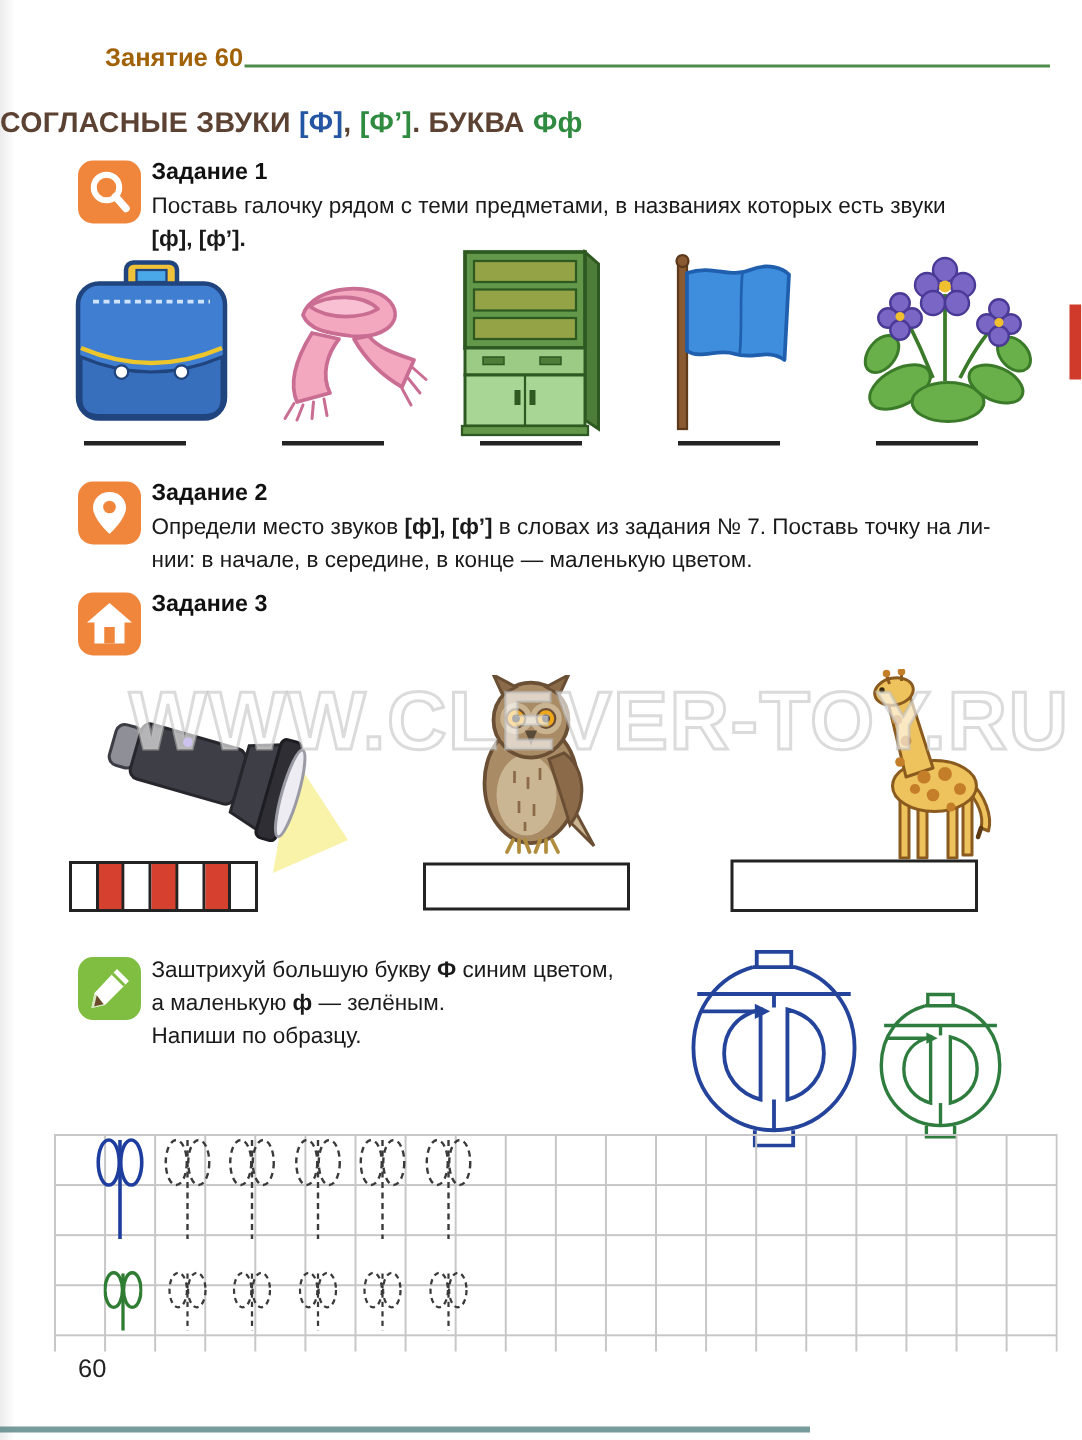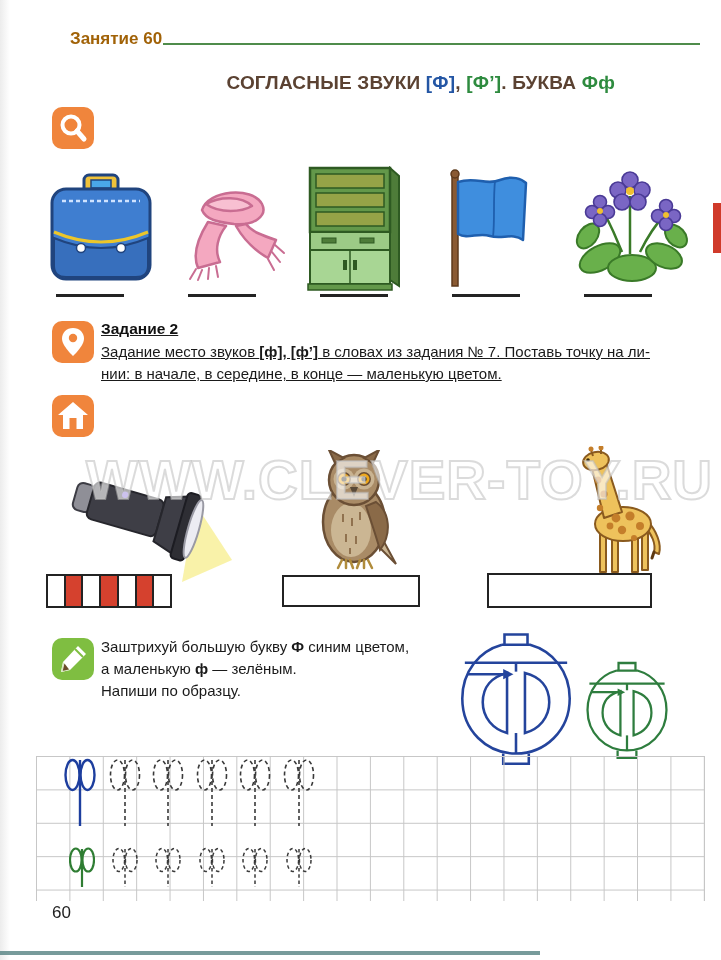--- a/index.html
+++ b/index.html
@@ -6,21 +6,21 @@
   .page{position:relative;width:721px;height:960px;background:#ffffff;overflow:hidden;
         font-family:"Liberation Sans",sans-serif;color:#1a1a1a;}
   .page::before{content:"";position:absolute;left:0;top:0;width:10px;height:100%;
         background:linear-gradient(to right,#ececec,rgba(255,255,255,0));pointer-events:none;}
 
   
   .lesson{position:absolute;left:55px;top:29px;font-size:17px;font-weight:bold;color:#a16207;margin-left:15px;}
   .lesson-line{position:absolute;left:163px;top:43px;width:537px;height:2px;background:#4f8c4b;}
 
   
-  .title{position:absolute;left:0;top:72px;width:615px;text-align:right;
+  .title{position:absolute;left:0;top:72px;width:615px;text-align:left;
          font-size:19px;font-weight:bold;color:#5b4232;letter-spacing:.2px;}
   .title .blue{color:#2456a4;} .title .green{color:#2e8b3f;}
 
   
   .task-icon{position:absolute;width:42px;height:42px;border-radius:10px;background:#f0853c;}
   .task-icon.green{background:#7fbe41;}
   .task-icon svg{position:absolute;left:0;top:0;}
   .task-body{position:absolute;left:101px;width:596px;}
   .task-label{font-size:15.5px;font-weight:bold;color:#111;margin-bottom:3px;}
   .task-text{font-size:15px;line-height:22px;color:#1a1a1a;}
@@ -62,20 +62,27 @@
 
   <div class="title">
     <span>СОГЛАСНЫЕ ЗВУКИ </span><span class="blue">[Ф]</span><span>, </span><span class="green">[Ф’]</span><span>. БУКВА </span><span class="green">Фф</span>
   </div>
 
   <div class="task-icon" style="left:52px;top:107px;">
     <svg width="42" height="42" viewBox="0 0 42 42">
       <circle cx="19" cy="18" r="8.5" fill="none" stroke="#fff" stroke-width="4"></circle>
       <line x1="25" y1="24" x2="32" y2="32" stroke="#fff" stroke-width="5" stroke-linecap="round"></line>
     </svg>
+  </div>
+  <div class="task-body" style="top:106px;">
+    <div class="task-label">Задание 1</div>
+    <div class="task-text">
+      <span>Поставь галочку рядом с теми предметами, в названиях которых есть звуки</span><br>
+      <b>[ф], [ф’].</b>
+    </div>
   </div>
 
   <div class="fig" style="left:45px;top:172px;">
     <svg width="112" height="112" viewBox="0 0 110 112">
       <rect x="38" y="3" width="34" height="18" rx="5" fill="#f0c23a" stroke="#20447e" stroke-width="3"></rect>
       <rect x="45" y="8" width="20" height="8" fill="#4aa7e8" stroke="#20447e" stroke-width="1.5"></rect>
       <rect x="6" y="17" width="98" height="90" rx="14" fill="#3f7ed0" stroke="#20447e" stroke-width="3"></rect>
       <line x1="16" y1="29" x2="94" y2="29" stroke="#cfe3ff" stroke-width="2.5" stroke-dasharray="4 3"></line>
       <path d="M8,60 Q55,80 102,60" fill="none" stroke="#ecc62a" stroke-width="3"></path>
       <path d="M8,66 Q55,86 102,66 L102,94 Q102,105 90,105 L20,105 Q8,105 8,94 Z" fill="#376fbd" stroke="#20447e" stroke-width="2"></path>
@@ -177,35 +184,36 @@
   <div class="answer-line" style="left:320px;"></div>
   <div class="answer-line" style="left:452px;"></div>
   <div class="answer-line" style="left:584px;"></div>
 
   <div class="task-icon" style="left:52px;top:321px;">
     <svg width="42" height="42" viewBox="0 0 42 42">
       <path d="M21 7 C14.5 7 10 11.8 10 17.5 C10 25 21 35 21 35 C21 35 32 25 32 17.5 C32 11.8 27.5 7 21 7 Z" fill="#fff"></path>
       <circle cx="21" cy="17" r="4.2" fill="#f0853c"></circle>
     </svg>
   </div>
-  <div class="task-body" style="top:320px;text-decoration:underline;">
+  <div class="task-body" style="top:320px;">
     <div class="task-label">Задание 2</div>
     <div class="task-text">
-      <span>Задание место звуков </span><b>[ф], [ф’]</b><span> в словах из задания № 7. Поставь точку на ли-</span><br>
+      <span>Определи место звуков </span><b>[ф], [ф’]</b><span> в словах из задания № 7. Поставь точку на ли-</span><br>
       <span>нии: в начале, в середине, в конце — маленькую цветом.</span>
     </div>
   </div>
 
   <div class="task-icon" style="left:52px;top:395px;">
     <svg width="42" height="42" viewBox="0 0 42 42">
       <path d="M21 7 L36 20 L31 20 L31 34 L11 34 L11 20 L6 20 Z" fill="#fff"></path>
       <rect x="17.5" y="23" width="7" height="11" fill="#f0853c"></rect>
     </svg>
   </div>
   <div class="task-body" style="top:394px;">
+    <div class="task-label">Задание 3</div>
   </div>
 
   <div class="watermark">WWW.CLEVER-TOY.RU</div>
 
   <div class="fig" style="left:64px;top:460px;">
     <svg width="172" height="126" viewBox="0 0 172 126">
       <polygon points="134,48 168,100 118,122 128,64" fill="#f8f1a0" opacity="0.9"></polygon>
       <g transform="rotate(16 70 55)">
         <rect x="8" y="38" width="18" height="28" rx="6" fill="#8f8f97" stroke="#3c3c44" stroke-width="2"></rect>
         <rect x="24" y="33" width="72" height="38" rx="6" fill="#3e3e46" stroke="#26262c" stroke-width="2"></rect>

